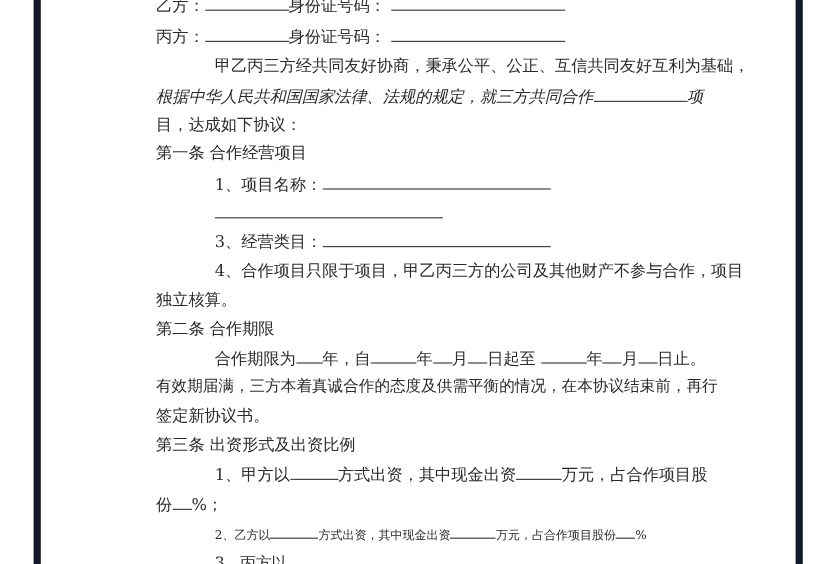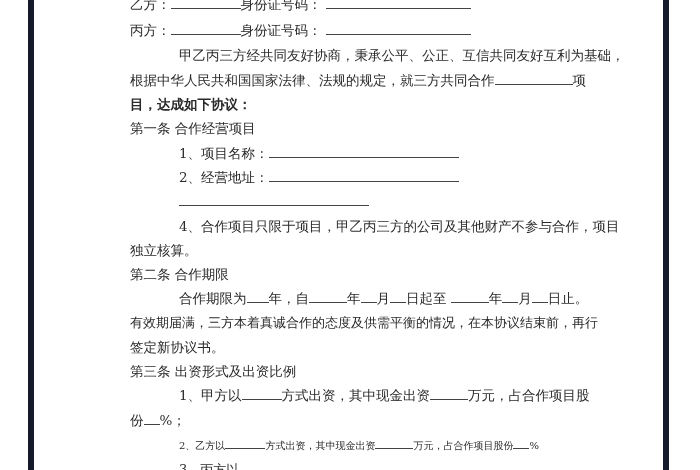--- a/index.html
+++ b/index.html
@@ -31,34 +31,34 @@
 
   <div class="line" style="top:-6px;">
     <span>乙方：</span><span class="blank" style="width:70px;"></span><span>身份证号码：</span> <span class="blank" style="width:145px;"></span>
   </div>
 
   <div class="line" style="top:20px;">
     <span>丙方：</span><span class="blank" style="width:70px;"></span><span>身份证号码：</span> <span class="blank" style="width:145px;"></span>
   </div>
 
   <div class="line indent" style="top:45px;">甲乙丙三方经共同友好协商，秉承公平、公正、互信共同友好互利为基础，</div>
-  <div class="line" style="top:70px;">
+  <div class="line" style="top:70px;font-style:italic;">
     <span>根据中华人民共和国国家法律、法规的规定，就三方共同合作</span><span class="blank" style="width:78px;"></span><span>项</span>
   </div>
-  <div class="line" style="top:94px;font-weight:bold;">目，达成如下协议：</div>
+  <div class="line" style="top:94px;">目，达成如下协议：</div>
 
   <div class="line heading" style="top:118px;">第一条  合作经营项目</div>
   <div class="line indent" style="top:143px;">
     <span>1、项目名称：</span><span class="blank" style="width:190px;"></span>
   </div>
   <div class="line indent" style="top:167px;">
-    <span>2、经营地址：</span><span class="blank" style="width:190px;"></span>
+    <span class="blank" style="width:190px;"></span>
   </div>
   <div class="line indent" style="top:191px;">
-    <span class="blank" style="width:190px;"></span>
+    <span>3、经营类目：</span><span class="blank" style="width:190px;"></span>
   </div>
   <div class="line indent" style="top:216px;">4、合作项目只限于项目，甲乙丙三方的公司及其他财产不参与合作，项目</div>
   <div class="line" style="top:240px;">独立核算。</div>
 
   <div class="line heading" style="top:264px;">第二条  合作期限</div>
   <div class="line indent" style="top:288px;">
     <span>合作期限为</span><span class="blank" style="width:22px;"></span><span>年，自</span><span class="blank" style="width:38px;"></span><span>年</span><span class="blank" style="width:16px;"></span><span>月</span><span class="blank" style="width:16px;"></span><span>日起至</span> <span class="blank" style="width:38px;"></span><span>年</span><span class="blank" style="width:16px;"></span><span>月</span><span class="blank" style="width:16px;"></span><span>日止。</span>
   </div>
   <div class="line" style="top:313px; font-size:13px;">有效期届满，三方本着真诚合作的态度及供需平衡的情况，在本协议结束前，再行</div>
   <div class="line" style="top:337px;">签定新协议书。</div>

